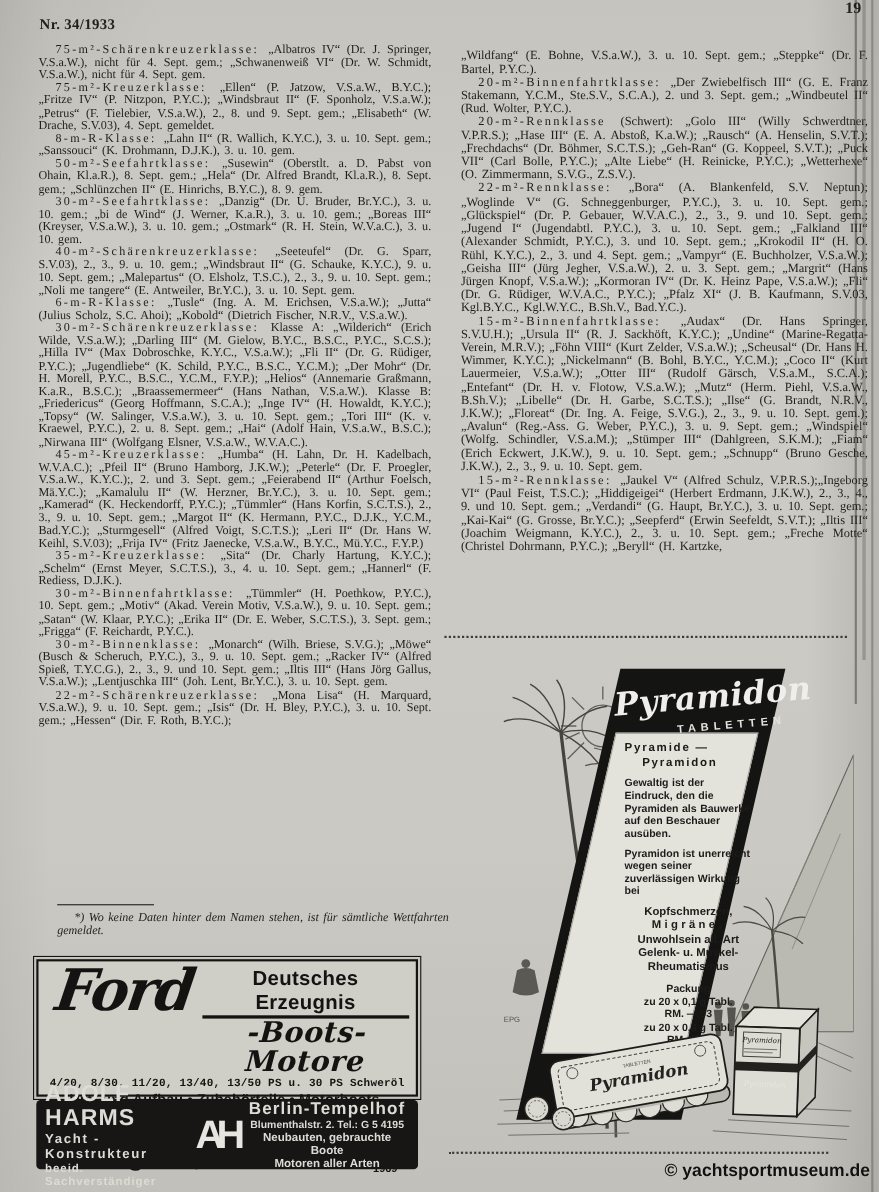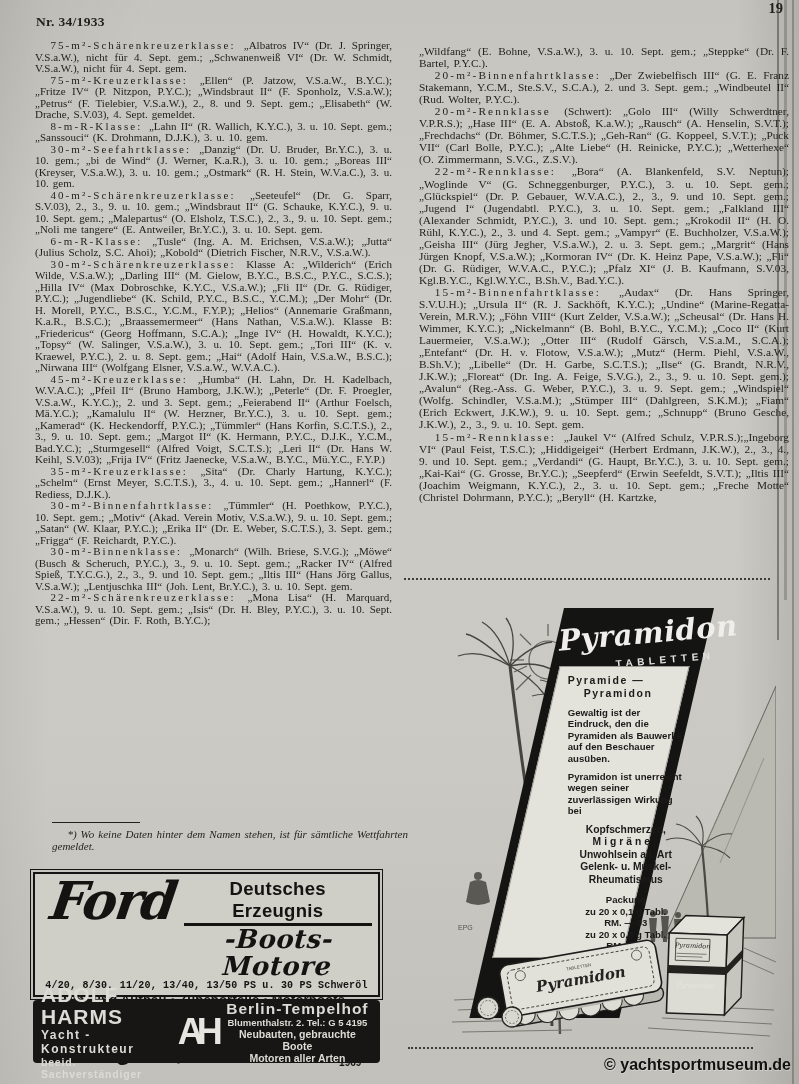--- a/index.html
+++ b/index.html
@@ -134,20 +134,21 @@
   <div class="streak s3"></div>
 
   <div class="hdr-issue">Nr. 34/1933</div>
   <div class="hdr-page">19</div>
 
   <div class="col-left">
     <div id="left-paras">
         <p class="para"><span class="sperr">75-m²-Schärenkreuzerklasse: </span>„Albatros IV“ (Dr. J. Springer, V.S.a.W.), nicht für 4. Sept. gem.; „Schwanenweiß VI“ (Dr. W. Schmidt, V.S.a.W.), nicht für 4. Sept. gem.</p>
         <p class="para"><span class="sperr">75-m²-Kreuzerklasse: </span>„Ellen“ (P. Jatzow, V.S.a.W., B.Y.C.); „Fritze IV“ (P. Nitzpon, P.Y.C.); „Windsbraut II“ (F. Sponholz, V.S.a.W.); „Petrus“ (F. Tielebier, V.S.a.W.), 2., 8. und 9. Sept. gem.; „Elisabeth“ (W. Drache, S.V.03), 4. Sept. gemeldet.</p>
         <p class="para"><span class="sperr">8-m-R-Klasse: </span>„Lahn II“ (R. Wallich, K.Y.C.), 3. u. 10. Sept. gem.; „Sanssouci“ (K. Drohmann, D.J.K.), 3. u. 10. gem.</p>
+        <p class="para"><span class="sperr">50-m²-Seefahrtklasse: </span>„Susewin“ (Oberstlt. a. D. Pabst von Ohain, Kl.a.R.), 8. Sept. gem.; „Hela“ (Dr. Alfred Brandt, Kl.a.R.), 8. Sept. gem.; „Schlünzchen II“ (E. Hinrichs, B.Y.C.), 8. 9. gem.</p>
         <p class="para"><span class="sperr">30-m²-Seefahrtklasse: </span>„Danzig“ (Dr. U. Bruder, Br.Y.C.), 3. u. 10. gem.; „bi de Wind“ (J. Werner, K.a.R.), 3. u. 10. gem.; „Boreas III“ (Kreyser, V.S.a.W.), 3. u. 10. gem.; „Ostmark“ (R. H. Stein, W.V.a.C.), 3. u. 10. gem.</p>
         <p class="para"><span class="sperr">40-m²-Schärenkreuzerklasse: </span>„Seeteufel“ (Dr. G. Sparr, S.V.03), 2., 3., 9. u. 10. gem.; „Windsbraut II“ (G. Schauke, K.Y.C.), 9. u. 10. Sept. gem.; „Malepartus“ (O. Elsholz, T.S.C.), 2., 3., 9. u. 10. Sept. gem.; „Noli me tangere“ (E. Antweiler, Br.Y.C.), 3. u. 10. Sept. gem.</p>
         <p class="para"><span class="sperr">6-m-R-Klasse: </span>„Tusle“ (Ing. A. M. Erichsen, V.S.a.W.); „Jutta“ (Julius Scholz, S.C. Ahoi); „Kobold“ (Dietrich Fischer, N.R.V., V.S.a.W.).</p>
         <p class="para"><span class="sperr">30-m²-Schärenkreuzerklasse: </span>Klasse A: „Wilderich“ (Erich Wilde, V.S.a.W.); „Darling III“ (M. Gielow, B.Y.C., B.S.C., P.Y.C., S.C.S.); „Hilla IV“ (Max Dobroschke, K.Y.C., V.S.a.W.); „Fli II“ (Dr. G. Rüdiger, P.Y.C.); „Jugendliebe“ (K. Schild, P.Y.C., B.S.C., Y.C.M.); „Der Mohr“ (Dr. H. Morell, P.Y.C., B.S.C., Y.C.M., F.Y.P.); „Helios“ (Annemarie Graßmann, K.a.R., B.S.C.); „Braassemermeer“ (Hans Nathan, V.S.a.W.). Klasse B: „Friedericus“ (Georg Hoffmann, S.C.A.); „Inge IV“ (H. Howaldt, K.Y.C.); „Topsy“ (W. Salinger, V.S.a.W.), 3. u. 10. Sept. gem.; „Tori III“ (K. v. Kraewel, P.Y.C.), 2. u. 8. Sept. gem.; „Hai“ (Adolf Hain, V.S.a.W., B.S.C.); „Nirwana III“ (Wolfgang Elsner, V.S.a.W., W.V.A.C.).</p>
         <p class="para"><span class="sperr">45-m²-Kreuzerklasse: </span>„Humba“ (H. Lahn, Dr. H. Kadelbach, W.V.A.C.); „Pfeil II“ (Bruno Hamborg, J.K.W.); „Peterle“ (Dr. F. Proegler, V.S.a.W., K.Y.C.);, 2. und 3. Sept. gem.; „Feierabend II“ (Arthur Foelsch, Mä.Y.C.); „Kamalulu II“ (W. Herzner, Br.Y.C.), 3. u. 10. Sept. gem.; „Kamerad“ (K. Heckendorff, P.Y.C.); „Tümmler“ (Hans Korfin, S.C.T.S.), 2., 3., 9. u. 10. Sept. gem.; „Margot II“ (K. Hermann, P.Y.C., D.J.K., Y.C.M., Bad.Y.C.); „Sturmgesell“ (Alfred Voigt, S.C.T.S.); „Leri II“ (Dr. Hans W. Keihl, S.V.03); „Frija IV“ (Fritz Jaenecke, V.S.a.W., B.Y.C., Mü.Y.C., F.Y.P.)</p>
         <p class="para"><span class="sperr">35-m²-Kreuzerklasse: </span>„Sita“ (Dr. Charly Hartung, K.Y.C.); „Schelm“ (Ernst Meyer, S.C.T.S.), 3., 4. u. 10. Sept. gem.; „Hannerl“ (F. Rediess, D.J.K.).</p>
         <p class="para"><span class="sperr">30-m²-Binnenfahrtklasse: </span>„Tümmler“ (H. Poethkow, P.Y.C.), 10. Sept. gem.; „Motiv“ (Akad. Verein Motiv, V.S.a.W.), 9. u. 10. Sept. gem.; „Satan“ (W. Klaar, P.Y.C.); „Erika II“ (Dr. E. Weber, S.C.T.S.), 3. Sept. gem.; „Frigga“ (F. Reichardt, P.Y.C.).</p>
         <p class="para"><span class="sperr">30-m²-Binnenklasse: </span>„Monarch“ (Wilh. Briese, S.V.G.); „Möwe“ (Busch &amp; Scheruch, P.Y.C.), 3., 9. u. 10. Sept. gem.; „Racker IV“ (Alfred Spieß, T.Y.C.G.), 2., 3., 9. und 10. Sept. gem.; „Iltis III“ (Hans Jörg Gallus, V.S.a.W.); „Lentjuschka III“ (Joh. Lent, Br.Y.C.), 3. u. 10. Sept. gem.</p>
         <p class="para"><span class="sperr">22-m²-Schärenkreuzerklasse: </span>„Mona Lisa“ (H. Marquard, V.S.a.W.), 9. u. 10. Sept. gem.; „Isis“ (Dr. H. Bley, P.Y.C.), 3. u. 10. Sept. gem.; „Hessen“ (Dir. F. Roth, B.Y.C.);</p>
       </div>

